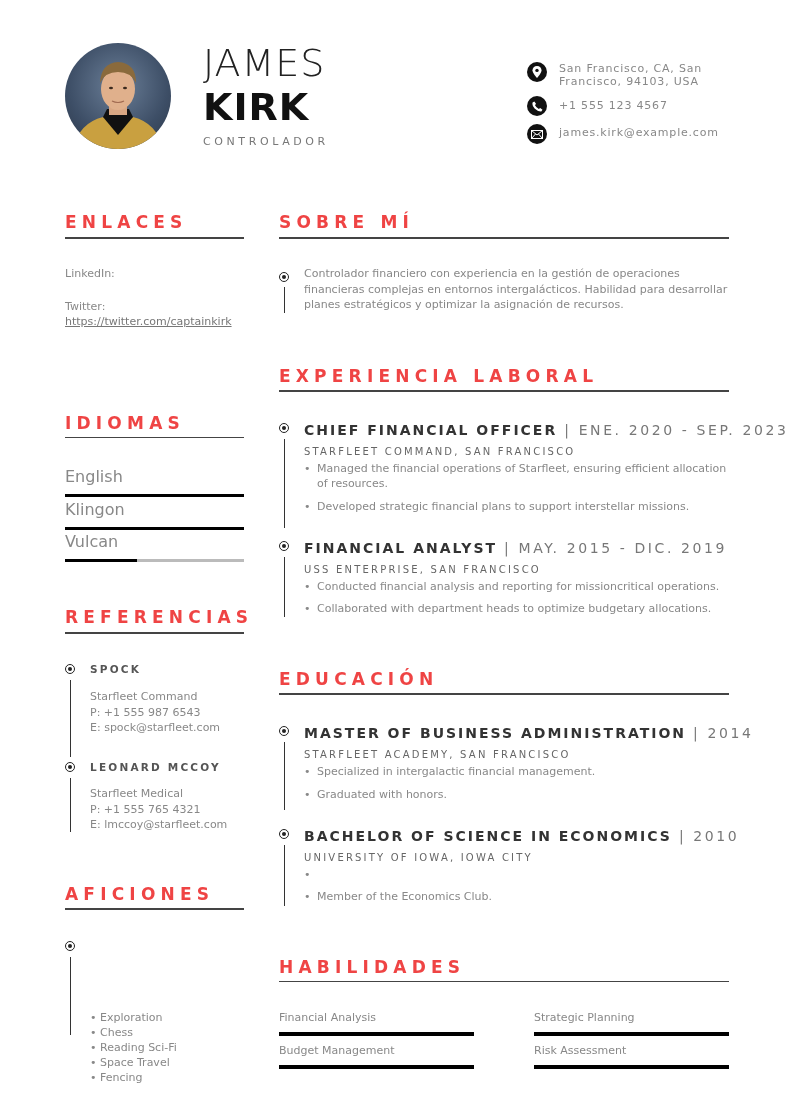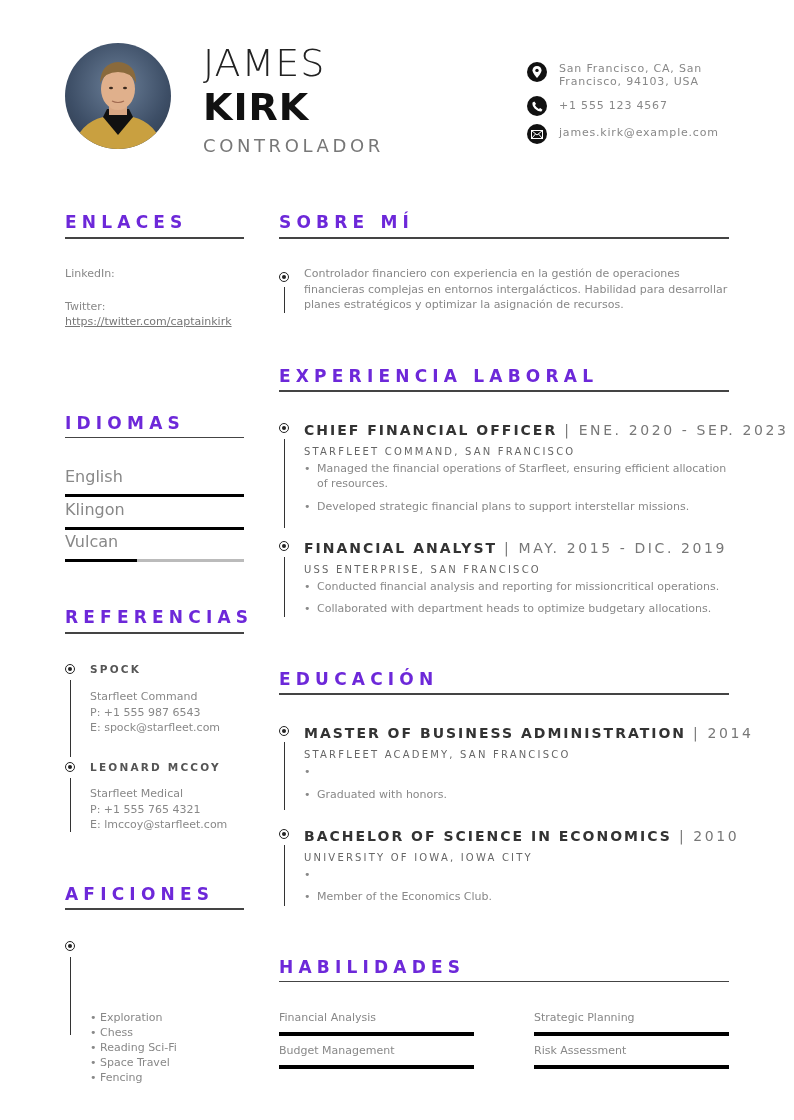--- a/index.html
+++ b/index.html
@@ -5,29 +5,29 @@
   html, body { margin: 0; padding: 0; background: #ffffff; }
   body { width: 794px; height: 1120px; position: relative; overflow: hidden;
          font-family: "DejaVu Sans", sans-serif; color: #333; }
   .abs { position: absolute; }
 
   
   .photo { left: 65px; top: 43px; width: 106px; height: 106px; border-radius: 50%; overflow: hidden;
            background: radial-gradient(circle at 50% 40%, #6b7f98 0%, #3d4e66 60%, #2a3546 100%); }
   .name-first { left: 203px; top: 42px; font-size: 38px; font-weight: 300; letter-spacing: 1px; color: #222; line-height: 42px; }
   .name-last { left: 203px; top: 86px; font-size: 38px; font-weight: 700; letter-spacing: 1px; color: #111; line-height: 42px; }
-  .job-title { left: 203px; top: 135px; font-size: 18px; letter-spacing: 3.6px; color: #777; }
+  .job-title { left: 203px; top: 135px; font-size: 11px; letter-spacing: 3.6px; color: #777; }
 
   .contact-row { left: 527px; display: flex; align-items: flex-start; }
   .contact-icon { width: 20px; height: 20px; border-radius: 50%; background: #111; display: flex;
                   align-items: center; justify-content: center; flex-shrink: 0; }
   .contact-text { margin-left: 12px; font-size: 11px; letter-spacing: 0.8px; color: #888; line-height: 13px; width: 160px; }
 
   
-  .sec-title { font-size: 17px; font-weight: 700; letter-spacing: 5.2px; color: #6d28d9; }
+  .sec-title { font-size: 17px; font-weight: 700; letter-spacing: 5.2px; color: #ef4444; }
   .sec-rule { height: 1.5px; background: #444; }
 
   .left { left: 65px; width: 179px; }
   .right { left: 279px; width: 450px; }
 
   .small-text { font-size: 11px; color: #888; line-height: 15px; }
   .link { color: #777; text-decoration: underline; }
 
   
   .bar-label { font-size: 16px; color: #888; }
@@ -212,20 +212,21 @@
 
 <div class="abs tl-dot" style="left:279px; top:726px;"></div>
 <div class="abs tl-line" style="left:283.5px; top:742px; height:68px;"></div>
 <div class="abs entry-title" style="left:304px; top:725px;">
   <span>MASTER OF BUSINESS ADMINISTRATION</span><span class="date"> | 2014</span>
 </div>
 <div class="abs entry-sub" style="left:304px; top:749px;">STARFLEET ACADEMY, SAN FRANCISCO</div>
 <div class="abs" style="left:304px; top:764px; width:425px;">
   <div class="bullet">
       <span class="dot">•</span>
+      <span>Specialized in intergalactic financial management.</span>
     </div>
   <div class="bullet" style="margin-top:8px;">
       <span class="dot">•</span>
       <span>Graduated with honors.</span>
     </div>
 </div>
 
 <div class="abs tl-dot" style="left:279px; top:829px;"></div>
 <div class="abs tl-line" style="left:283.5px; top:845px; height:61px;"></div>
 <div class="abs entry-title" style="left:304px; top:828px;">

